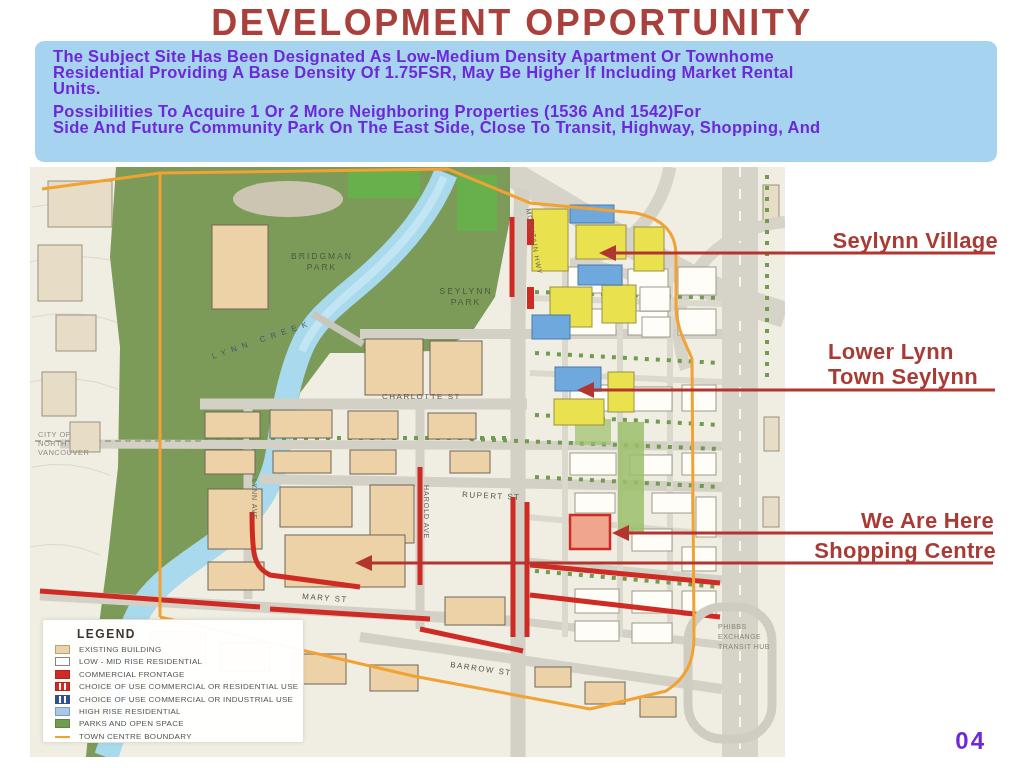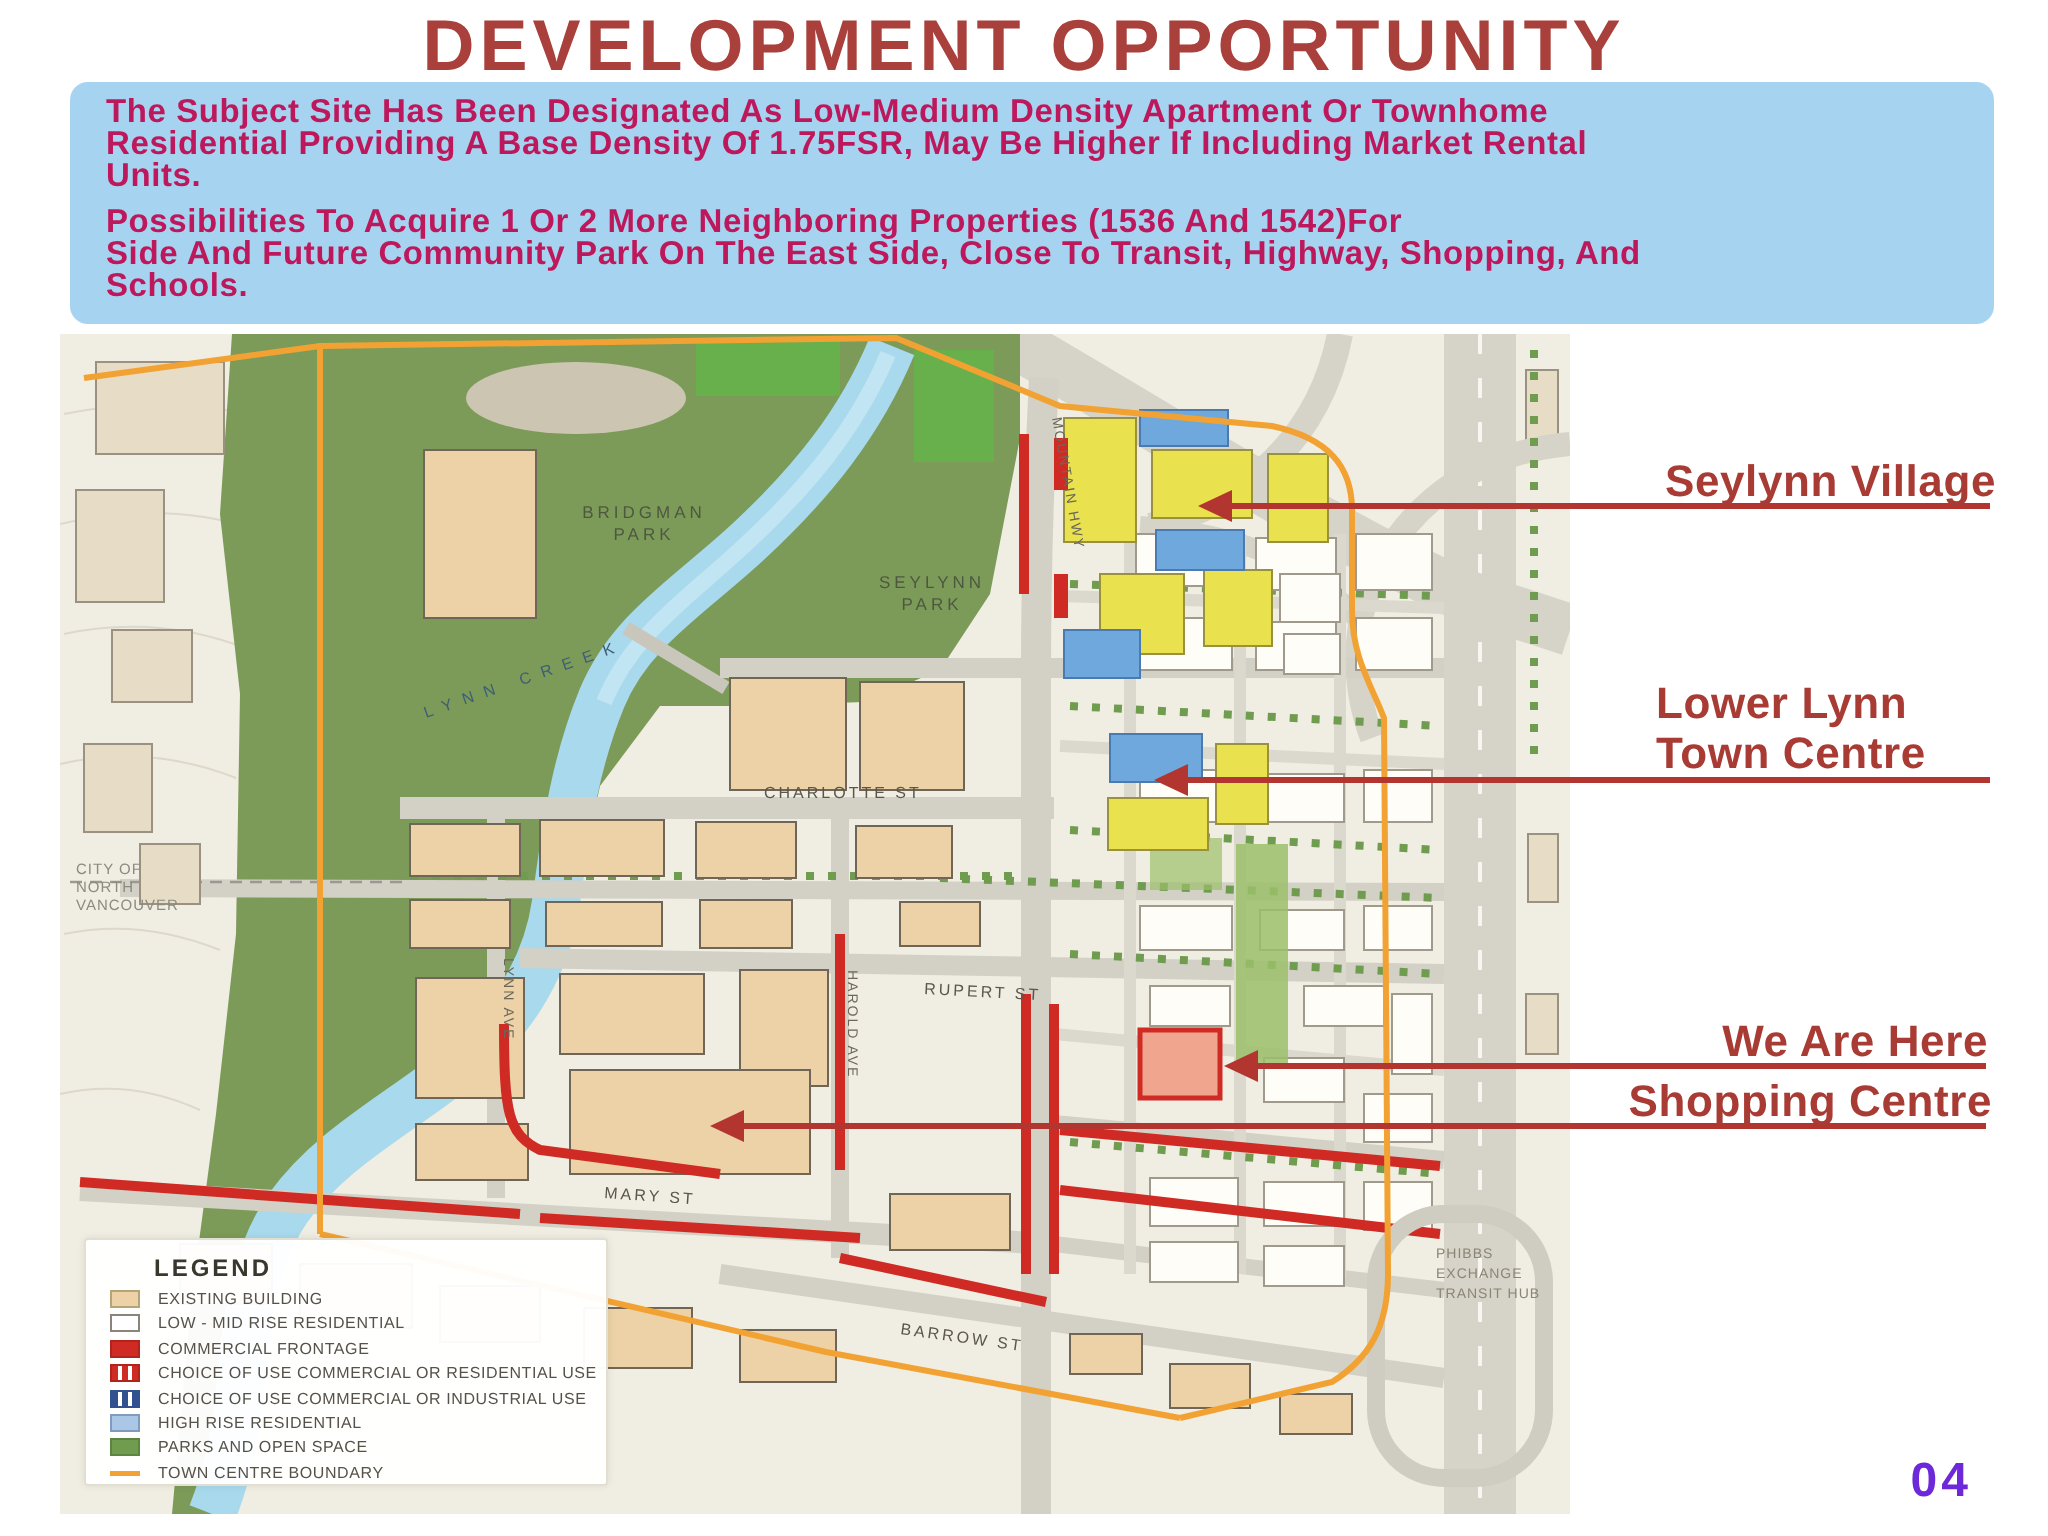--- a/index.html
+++ b/index.html
@@ -2,21 +2,21 @@
 <html><head>
 <meta charset="utf-8">
 <style>
   html,body{margin:0;padding:0;}
   body{width:1024px;height:768px;background:#ffffff;position:relative;overflow:hidden;
        font-family:"Liberation Sans", sans-serif;}
   .page-title{position:absolute;top:2px;left:0;width:1024px;text-align:center;
       font-size:36px;font-weight:bold;letter-spacing:2.5px;color:#a9403b;}
   .intro-box{position:absolute;left:35px;top:41px;width:962px;height:121px;box-sizing:border-box;
       background:#a6d3f0;border-radius:9px;padding:7px 18px 6px 18px;}
-  .intro-box .line{font-size:16.5px;line-height:16px;color:#be185d;font-weight:600;letter-spacing:.3px;}
+  .intro-box .line{font-size:16.5px;line-height:16px;color:#6d28d9;font-weight:600;letter-spacing:.3px;}
   .para-gap{height:7px;}
   .map-wrap{position:absolute;left:30px;top:167px;width:755px;height:590px;}
   .map-wrap svg{display:block;}
   svg text{font-family:"Liberation Sans",sans-serif;}
   .legend-box{position:absolute;left:12px;top:452px;width:262px;height:124px;box-sizing:border-box;
       background:rgba(255,255,255,.97);border:1px solid #e2ded2;border-radius:2px;padding:7px 10px 5px 12px;
       box-shadow:0 0 4px rgba(0,0,0,.08);}
   .legend-title{font-size:12px;font-weight:bold;letter-spacing:1.5px;color:#3a372f;margin:0 0 4px 22px;}
   .legend-item{display:flex;align-items:flex-end;gap:9px;margin:0 0 3.4px 0;}
   .legend-label{font-size:8px;letter-spacing:.3px;color:#56524a;white-space:nowrap;}
@@ -40,21 +40,20 @@
 
 <div class="page-title">DEVELOPMENT OPPORTUNITY</div>
 
 <div class="intro-box">
   <div class="line">The Subject Site Has Been Designated As Low-Medium Density Apartment Or Townhome</div>
   <div class="line">Residential Providing A Base Density Of 1.75FSR, May Be Higher If Including Market Rental</div>
   <div class="line">Units.</div>
   <div class="para-gap"></div>
   <div class="line">Possibilities To Acquire 1 Or 2 More Neighboring Properties (1536 And 1542)For</div>
   <div class="line">Side And Future Community Park On The East Side, Close To Transit, Highway, Shopping, And</div>
-  <div class="line">Schools.</div>
 </div>
 
 <div class="map-wrap">
 <svg viewBox="0 0 755 590" width="755" height="590">
 
   <rect x="0" y="0" width="755" height="590" fill="#f0ede2"></rect>
 
   <g stroke="#ddd8ca" stroke-width="1" fill="none">
     <path d="M2,40 Q60,28 118,46"></path>
         <path d="M0,95 Q55,82 105,100"></path>
@@ -296,18 +295,18 @@
     <line x1="993" y1="533" x2="628" y2="533"></line>
       <polygon points="612,533 629,525 629,541" stroke="none"></polygon>
     <line x1="993" y1="563" x2="371" y2="563"></line>
       <polygon points="355,563 372,555 372,571" stroke="none"></polygon>
   </g>
 </svg>
 
 <div class="annotation" style="right:26px;top:228px;">Seylynn Village</div>
 <div class="annotation center" style="right:26px;top:340px;width:170px;">
   <div>Lower Lynn</div>
-  <div>Town Centre</div>
+  <div>Town Seylynn</div>
 </div>
 <div class="annotation" style="right:30px;top:508px;">We Are Here</div>
 <div class="annotation" style="right:28px;top:538px;">Shopping Centre</div>
 
 <div class="page-number">04</div>
 
 </body></html>

